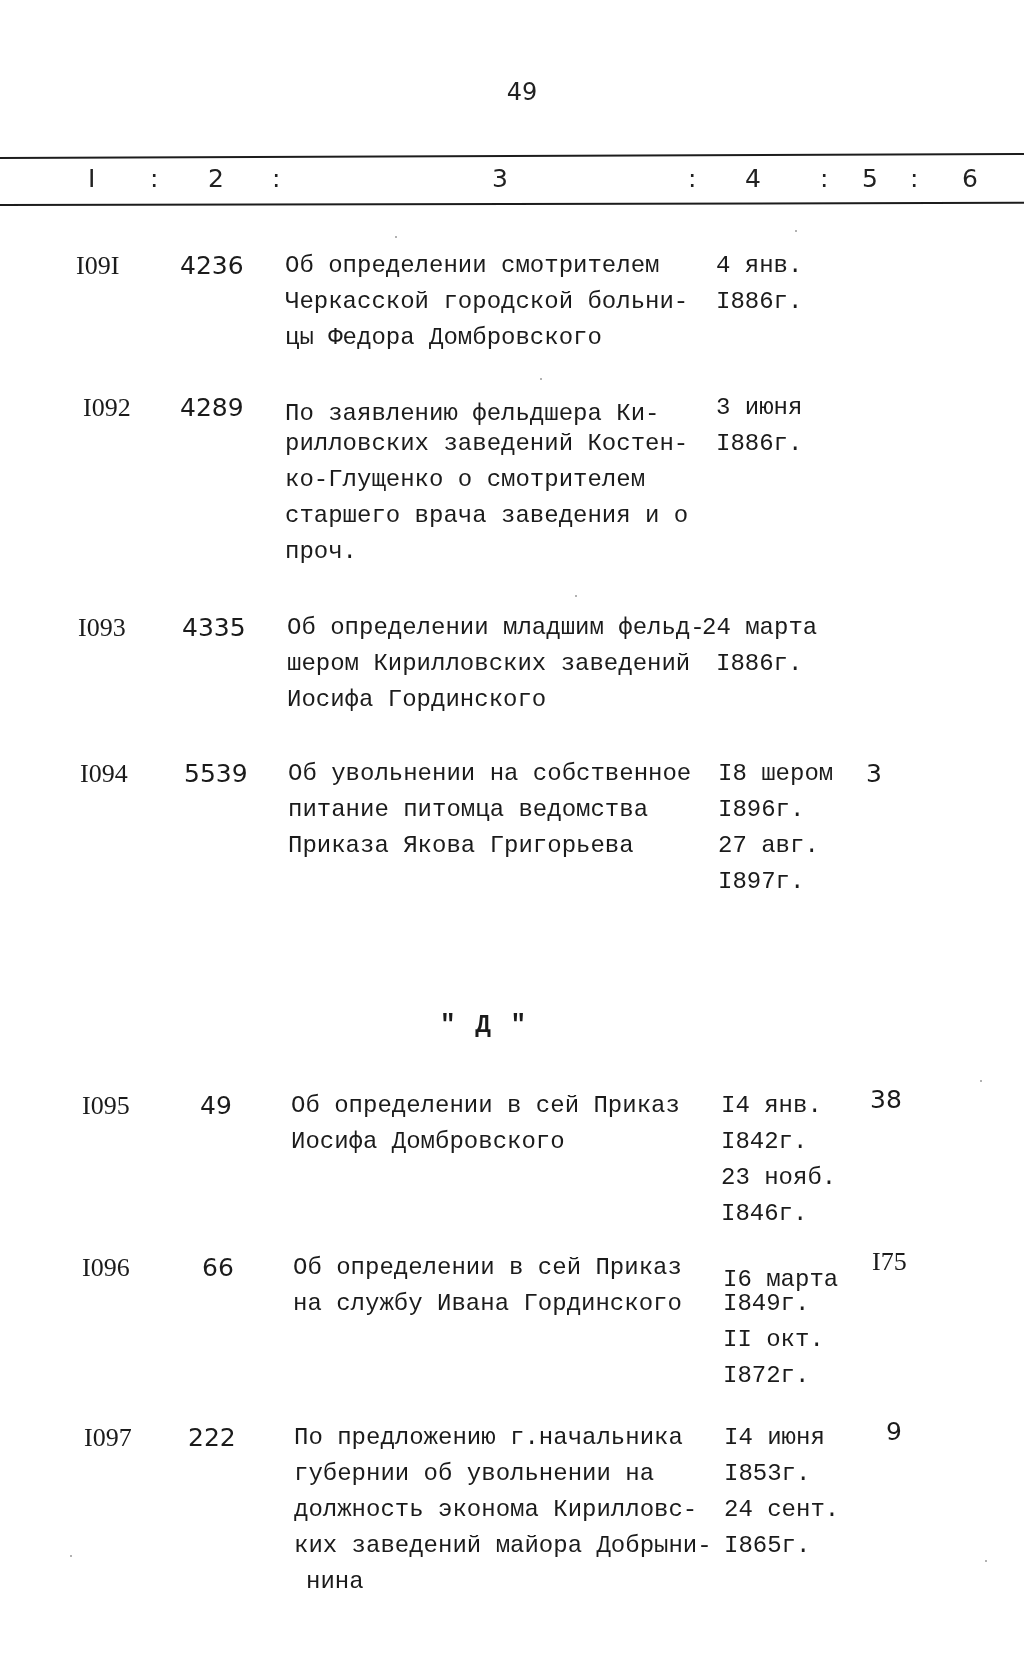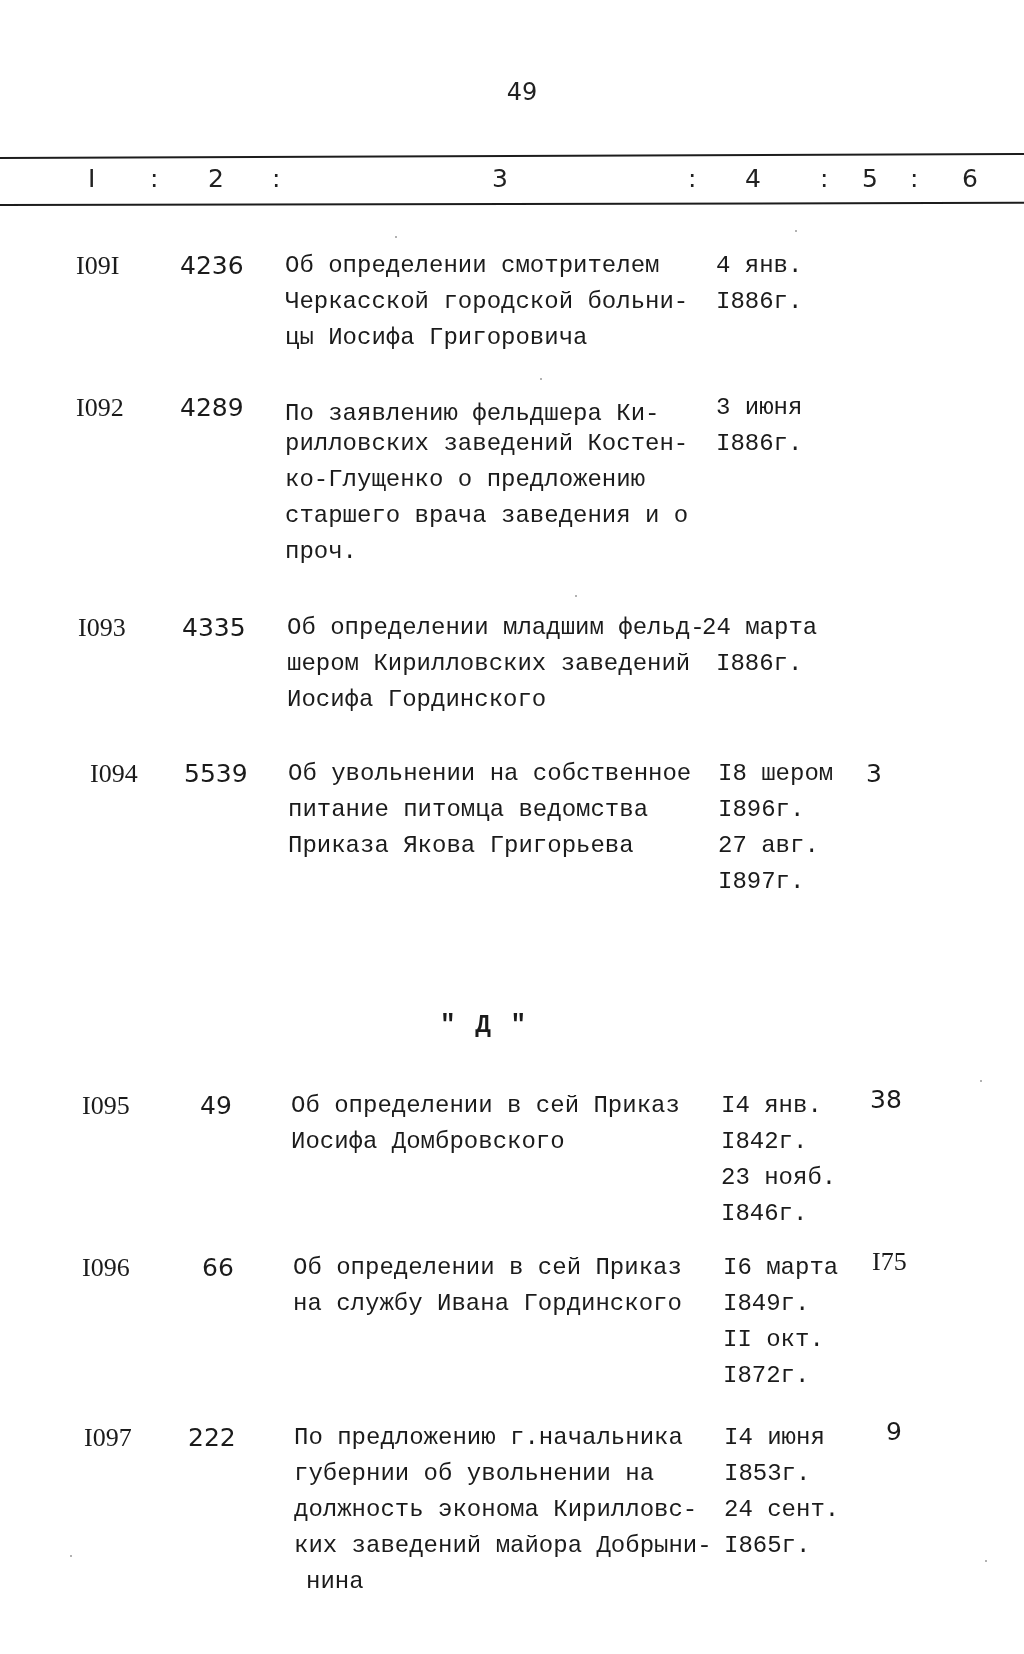--- a/index.html
+++ b/index.html
@@ -54,49 +54,49 @@
 <div class="hdr" style="left:862px">5</div>
 <div class="hdr" style="left:910px">:</div>
 <div class="hdr" style="left:962px">6</div>
 <div class="rule bottom"></div>
 
 <div class="row" style="top:248px">
   <div class="cell num1" style="left:76px">I09I</div>
   <div class="cell num2" style="left:180px">4236</div>
   <div class="cell" style="left:285px;top:0">Об определении смотрителем</div>
   <div class="cell" style="left:285px;top:36px">Черкасской городской больни-</div>
-  <div class="cell" style="left:285px;top:72px">цы Иосифа Григоровича</div>
+  <div class="cell" style="left:285px;top:72px">цы Федора Домбровского</div>
   <div class="cell" style="left:716px;top:0">4 янв.</div>
   <div class="cell" style="left:716px;top:36px">I886г.</div>
 </div>
 
 <div class="row" style="top:390px">
-  <div class="cell num1" style="left:76px">I092</div>
+  <div class="cell num1" style="left:83px">I092</div>
   <div class="cell num2" style="left:180px">4289</div>
   <div class="cell" style="left:285px;top:6px">По заявлению фельдшера Ки-</div>
   <div class="cell" style="left:285px;top:36px">рилловских заведений Костен-</div>
-  <div class="cell" style="left:285px;top:72px">ко-Глущенко о предложению</div>
+  <div class="cell" style="left:285px;top:72px">ко-Глущенко о смотрителем</div>
   <div class="cell" style="left:285px;top:108px">старшего врача заведения и о</div>
   <div class="cell" style="left:285px;top:144px">проч.</div>
   <div class="cell" style="left:716px;top:0">3 июня</div>
   <div class="cell" style="left:716px;top:36px">I886г.</div>
 </div>
 
 <div class="row" style="top:610px">
   <div class="cell num1" style="left:78px">I093</div>
   <div class="cell num2" style="left:182px">4335</div>
   <div class="cell" style="left:287px;top:0">Об определении младшим фельд-</div>
   <div class="cell" style="left:287px;top:36px">шером Кирилловских заведений</div>
   <div class="cell" style="left:287px;top:72px">Иосифа Гординского</div>
   <div class="cell" style="left:702px;top:0">24 марта</div>
   <div class="cell" style="left:716px;top:36px">I886г.</div>
 </div>
 
 <div class="row" style="top:756px">
-  <div class="cell num1" style="left:90px">I094</div>
+  <div class="cell num1" style="left:80px">I094</div>
   <div class="cell num2" style="left:184px">5539</div>
   <div class="cell" style="left:288px;top:0">Об увольнении на собственное</div>
   <div class="cell" style="left:288px;top:36px">питание питомца ведомства</div>
   <div class="cell" style="left:288px;top:72px">Приказа Якова Григорьева</div>
   <div class="cell" style="left:718px;top:0">I8 шером</div>
   <div class="cell" style="left:718px;top:36px">I896г.</div>
   <div class="cell" style="left:718px;top:72px">27 авг.</div>
   <div class="cell" style="left:718px;top:108px">I897г.</div>
   <div class="cell num2" style="left:866px;top:0">3</div>
 </div>
@@ -113,21 +113,21 @@
   <div class="cell" style="left:721px;top:72px">23 нояб.</div>
   <div class="cell" style="left:721px;top:108px">I846г.</div>
   <div class="cell num2" style="left:870px;top:-6px">38</div>
 </div>
 
 <div class="row" style="top:1250px">
   <div class="cell num1" style="left:82px">I096</div>
   <div class="cell num2" style="left:202px">66</div>
   <div class="cell" style="left:293px;top:0">Об определении в сей Приказ</div>
   <div class="cell" style="left:293px;top:36px">на службу Ивана Гординского</div>
-  <div class="cell" style="left:723px;top:0">I6 марта</div>
+  <div class="cell" style="left:723px;top:12px">I6 марта</div>
   <div class="cell" style="left:723px;top:36px">I849г.</div>
   <div class="cell" style="left:723px;top:72px">II окт.</div>
   <div class="cell" style="left:723px;top:108px">I872г.</div>
   <div class="cell num1" style="left:872px;top:-6px">I75</div>
 </div>
 
 <div class="row" style="top:1420px">
   <div class="cell num1" style="left:84px">I097</div>
   <div class="cell num2" style="left:188px">222</div>
   <div class="cell" style="left:294px;top:0">По предложению г.начальника</div>

